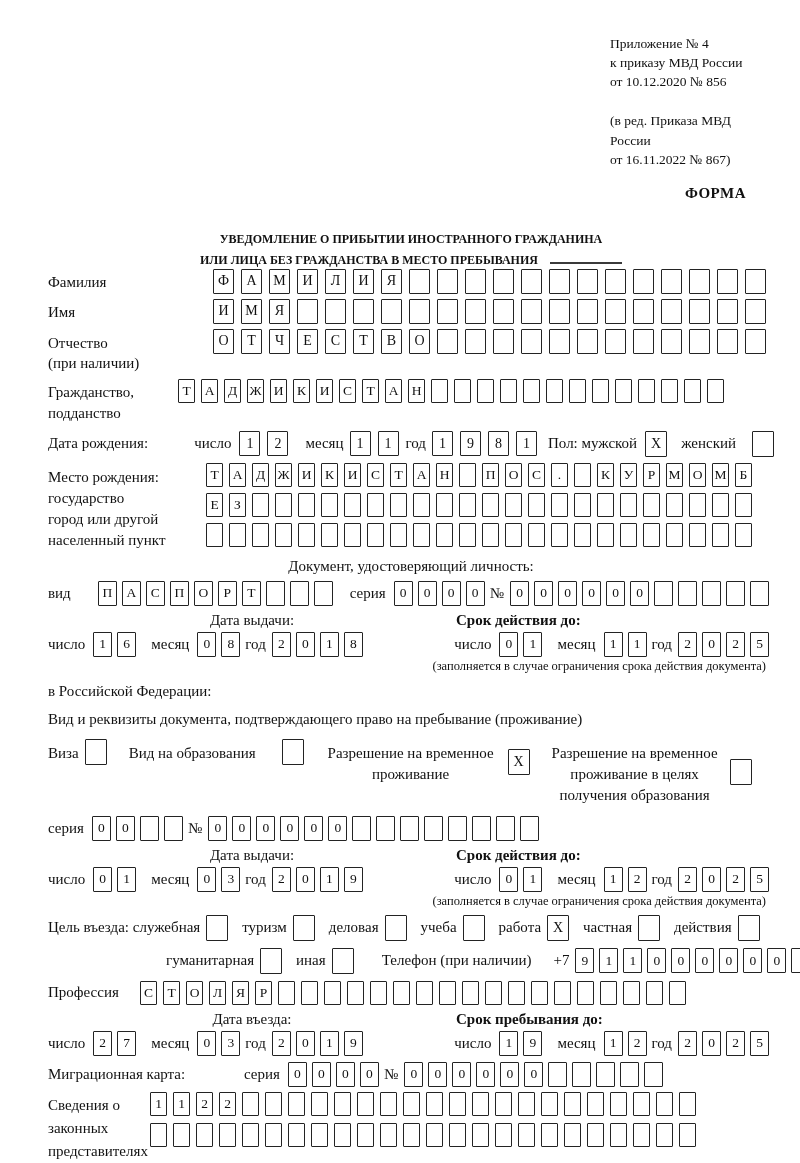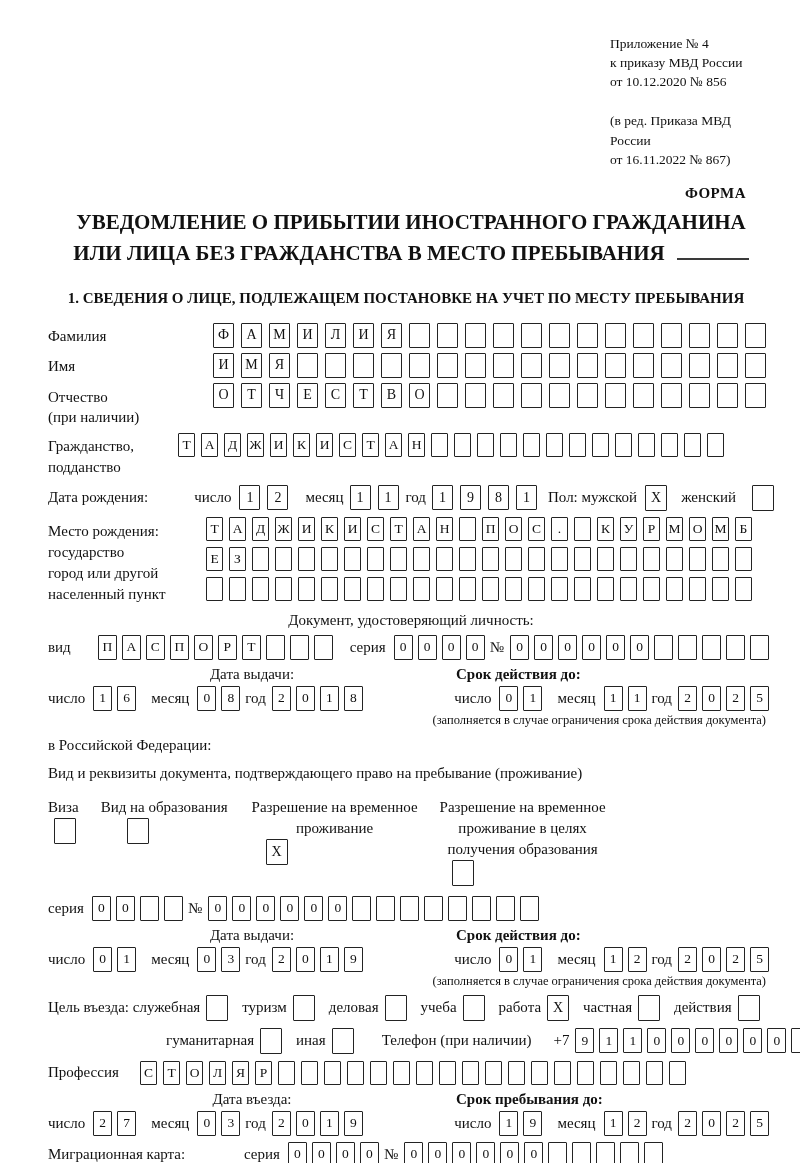--- a/index.html
+++ b/index.html
@@ -3,21 +3,21 @@
 <meta charset="utf-8">
 <style>
   html,body{margin:0;padding:0;background:#ffffff;}
   body{width:800px;color:#111;font-family:"Liberation Serif", serif;font-size:15px;}
   .page{width:800px;min-height:1163px;box-sizing:border-box;padding:34px 26px 18px 48px;background:#fff;}
 
   
   .annex{margin-left:562px;font-size:13.5px;line-height:1.42;}
   .annex .rev{margin-top:20px;}
   .forma{text-align:right;font-weight:bold;font-size:15px;margin:16px 28px 0 0;letter-spacing:.5px;}
-  .title{text-align:center;font-weight:bold;font-size:21px;line-height:1.5;margin-top:5px;}
+  .title{text-align:center;font-weight:bold;font-size:12px;line-height:1.5;margin-top:28px;}
   .blankline{display:inline-block;width:72px;border-bottom:2px solid #3a3a3a;height:14px;margin-left:12px;}
   .sect{font-weight:bold;font-size:15px;text-align:center;margin:20px 0 16px -10px;}
 
   
   .frow{display:flex;align-items:flex-start;margin-bottom:5px;}
   .flabel{flex-shrink:0;padding-top:4px;line-height:1.3;}
   .w165{width:165px;} .w130{width:130px;} .w158{width:158px;}
   .w92{width:92px;} .w160{width:160px;} .w85{width:85px;}
   .sub{line-height:1.35;}
 
@@ -39,21 +39,21 @@
   .dh-right{width:300px;text-align:left;font-weight:bold;}
   .daterow{display:flex;align-items:center;margin-top:3px;}
   .dr-left{width:408px;display:flex;align-items:center;}
   .dr-right{display:flex;align-items:center;}
   .date-note{font-size:12.5px;text-align:right;margin:2px 8px 6px 0;}
 
   .para{margin:6px 0 2px;line-height:1.5;}
 
   
   .permband{display:flex;align-items:flex-start;margin:8px 0 10px;}
-  .permitem{display:flex;align-items:flex-start;flex-direction:column;}
+  .permitem{display:flex;align-items:center;}
   .permlbl{white-space:pre-line;line-height:1.4;padding-top:4px;}
   .tc{text-align:center;}
 
   
   .purp{display:flex;align-items:center;flex-wrap:nowrap;margin-bottom:7px;}
   .purp .glabel{margin:0 6px 0 14px;}
   .purp .first{margin-left:0;}
   .indent130{margin-left:118px;}
   .reps{display:flex;align-items:flex-start;margin-top:4px;}
   .replbl{white-space:pre-line;line-height:1.55;padding-top:2px;}
@@ -71,21 +71,20 @@
     <div>от 16.11.2022 № 867)</div>
   </div>
 
   <div class="forma">ФОРМА</div>
 
   <div class="title">
     <div>УВЕДОМЛЕНИЕ О ПРИБЫТИИ ИНОСТРАННОГО ГРАЖДАНИНА</div>
     <div><span>ИЛИ ЛИЦА БЕЗ ГРАЖДАНСТВА В МЕСТО ПРЕБЫВАНИЯ</span><span class="blankline"></span></div>
   </div>
 
-  <div class="sect">1. СВЕДЕНИЯ О ЛИЦЕ, ПОДЛЕЖАЩЕМ ПОСТАНОВКЕ НА УЧЕТ ПО МЕСТУ ПРЕБЫВАНИЯ</div>
 
   <div class="frow">
     <span class="flabel w165">Фамилия</span>
     <span class="cells">
         <span class="cell">Ф</span>
         <span class="cell">А</span>
         <span class="cell">М</span>
         <span class="cell">И</span>
         <span class="cell">Л</span>
         <span class="cell">И</span>

